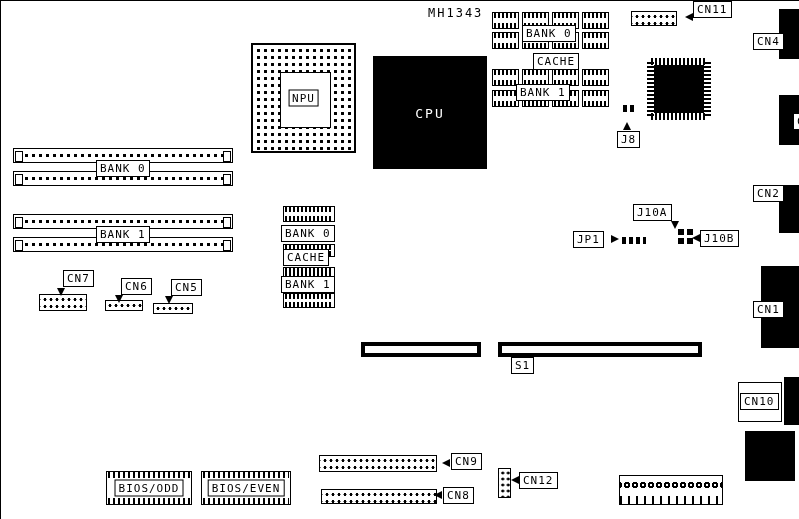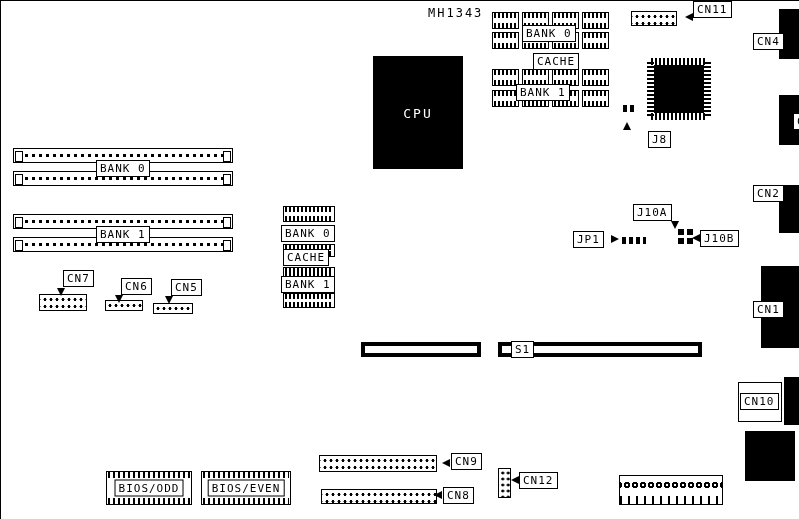--- a/index.html
+++ b/index.html
@@ -55,22 +55,26 @@
   .arr-up{border-left:4px solid transparent;border-right:4px solid transparent;border-bottom:8px solid #000;}
   .arr-down{border-left:4px solid transparent;border-right:4px solid transparent;border-top:8px solid #000;}
 </style>
 </head>
 <body>
 
 <div id="board">
 
   <div class="t" style="left:427px;top:5px">MH1343</div>
 
+  <div class="pga" style="left:250px;top:42px;width:105px;height:110px">
+    <div class="pga-inner" style="left:27px;top:27px;width:51px;height:56px"></div>
+    <div class="lbl center">NPU</div>
+  </div>
 
-  <div class="cpu" style="left:372px;top:55px;width:90px;height:113px">
+  <div class="cpu" style="left:372px;top:55px;width:114px;height:113px">
     <div class="cpu-lbl">CPU</div>
   </div>
 
   <div class="dip" style="left:491px;top:11px;width:27px;height:17px"></div>
   <div class="dip" style="left:521px;top:11px;width:27px;height:17px"></div>
   <div class="dip" style="left:551px;top:11px;width:27px;height:17px"></div>
   <div class="dip" style="left:581px;top:11px;width:27px;height:17px"></div>
   <div class="dip" style="left:491px;top:31px;width:27px;height:17px"></div>
   <div class="dip" style="left:521px;top:31px;width:27px;height:17px"></div>
   <div class="dip" style="left:551px;top:31px;width:27px;height:17px"></div>
@@ -94,21 +98,21 @@
   <div class="qfp" style="left:646px;top:57px;width:64px;height:62px">
     <div class="qfp-pins-h" style="top:0"></div>
     <div class="qfp-pins-h" style="bottom:0"></div>
     <div class="qfp-pins-v" style="left:0"></div>
     <div class="qfp-pins-v" style="right:0"></div>
     <div class="qfp-core"></div>
   </div>
 
   <div class="pinstrip" style="left:622px;top:104px;width:11px;height:7px"></div>
   <div class="arr arr-up" style="left:622px;top:121px"></div>
-  <div class="lbl" style="left:647px;top:130px">J8</div>
+  <div class="lbl" style="left:616px;top:130px">J8</div>
 
   <div class="blk" style="left:778px;top:8px;width:20px;height:50px"></div>
   <div class="lbl" style="left:752px;top:32px">CN4</div>
   <div class="blk" style="left:778px;top:94px;width:20px;height:50px"></div>
   <div class="lbl" style="left:792px;top:112px">CN3</div>
   <div class="blk" style="left:778px;top:184px;width:20px;height:48px"></div>
   <div class="lbl" style="left:752px;top:184px">CN2</div>
   <div class="blk" style="left:760px;top:265px;width:38px;height:82px"></div>
   <div class="lbl" style="left:752px;top:300px">CN1</div>
   <div class="blk" style="left:783px;top:376px;width:15px;height:48px"></div>
@@ -139,21 +143,21 @@
   <div class="dip" style="left:282px;top:205px;width:52px;height:16px"></div>
   <div class="lbl" style="left:280px;top:224px">BANK 0</div>
   <div class="dip" style="left:282px;top:243px;width:52px;height:13px"></div>
   <div class="lbl" style="left:282px;top:248px">CACHE</div>
   <div class="dip" style="left:282px;top:266px;width:52px;height:12px"></div>
   <div class="lbl" style="left:280px;top:275px">BANK 1</div>
   <div class="dip" style="left:282px;top:292px;width:52px;height:15px"></div>
 
   <div class="slot" style="left:360px;top:341px;width:120px;height:15px"></div>
   <div class="slot" style="left:497px;top:341px;width:204px;height:15px"></div>
-  <div class="lbl" style="left:510px;top:340px">S1</div>
+  <div class="lbl" style="left:510px;top:356px">S1</div>
 
   <div class="lbl" style="left:572px;top:230px">JP1</div>
   <div class="arr arr-right" style="left:610px;top:234px"></div>
   <div class="pinstrip" style="left:621px;top:236px;width:24px;height:7px"></div>
 
   <div class="lbl" style="left:632px;top:203px">J10A</div>
   <div class="arr arr-down" style="left:670px;top:220px"></div>
   <div class="sq2x2" style="left:677px;top:228px"></div>
   <div class="arr arr-left" style="left:691px;top:233px"></div>
   <div class="lbl" style="left:699px;top:229px">J10B</div>

